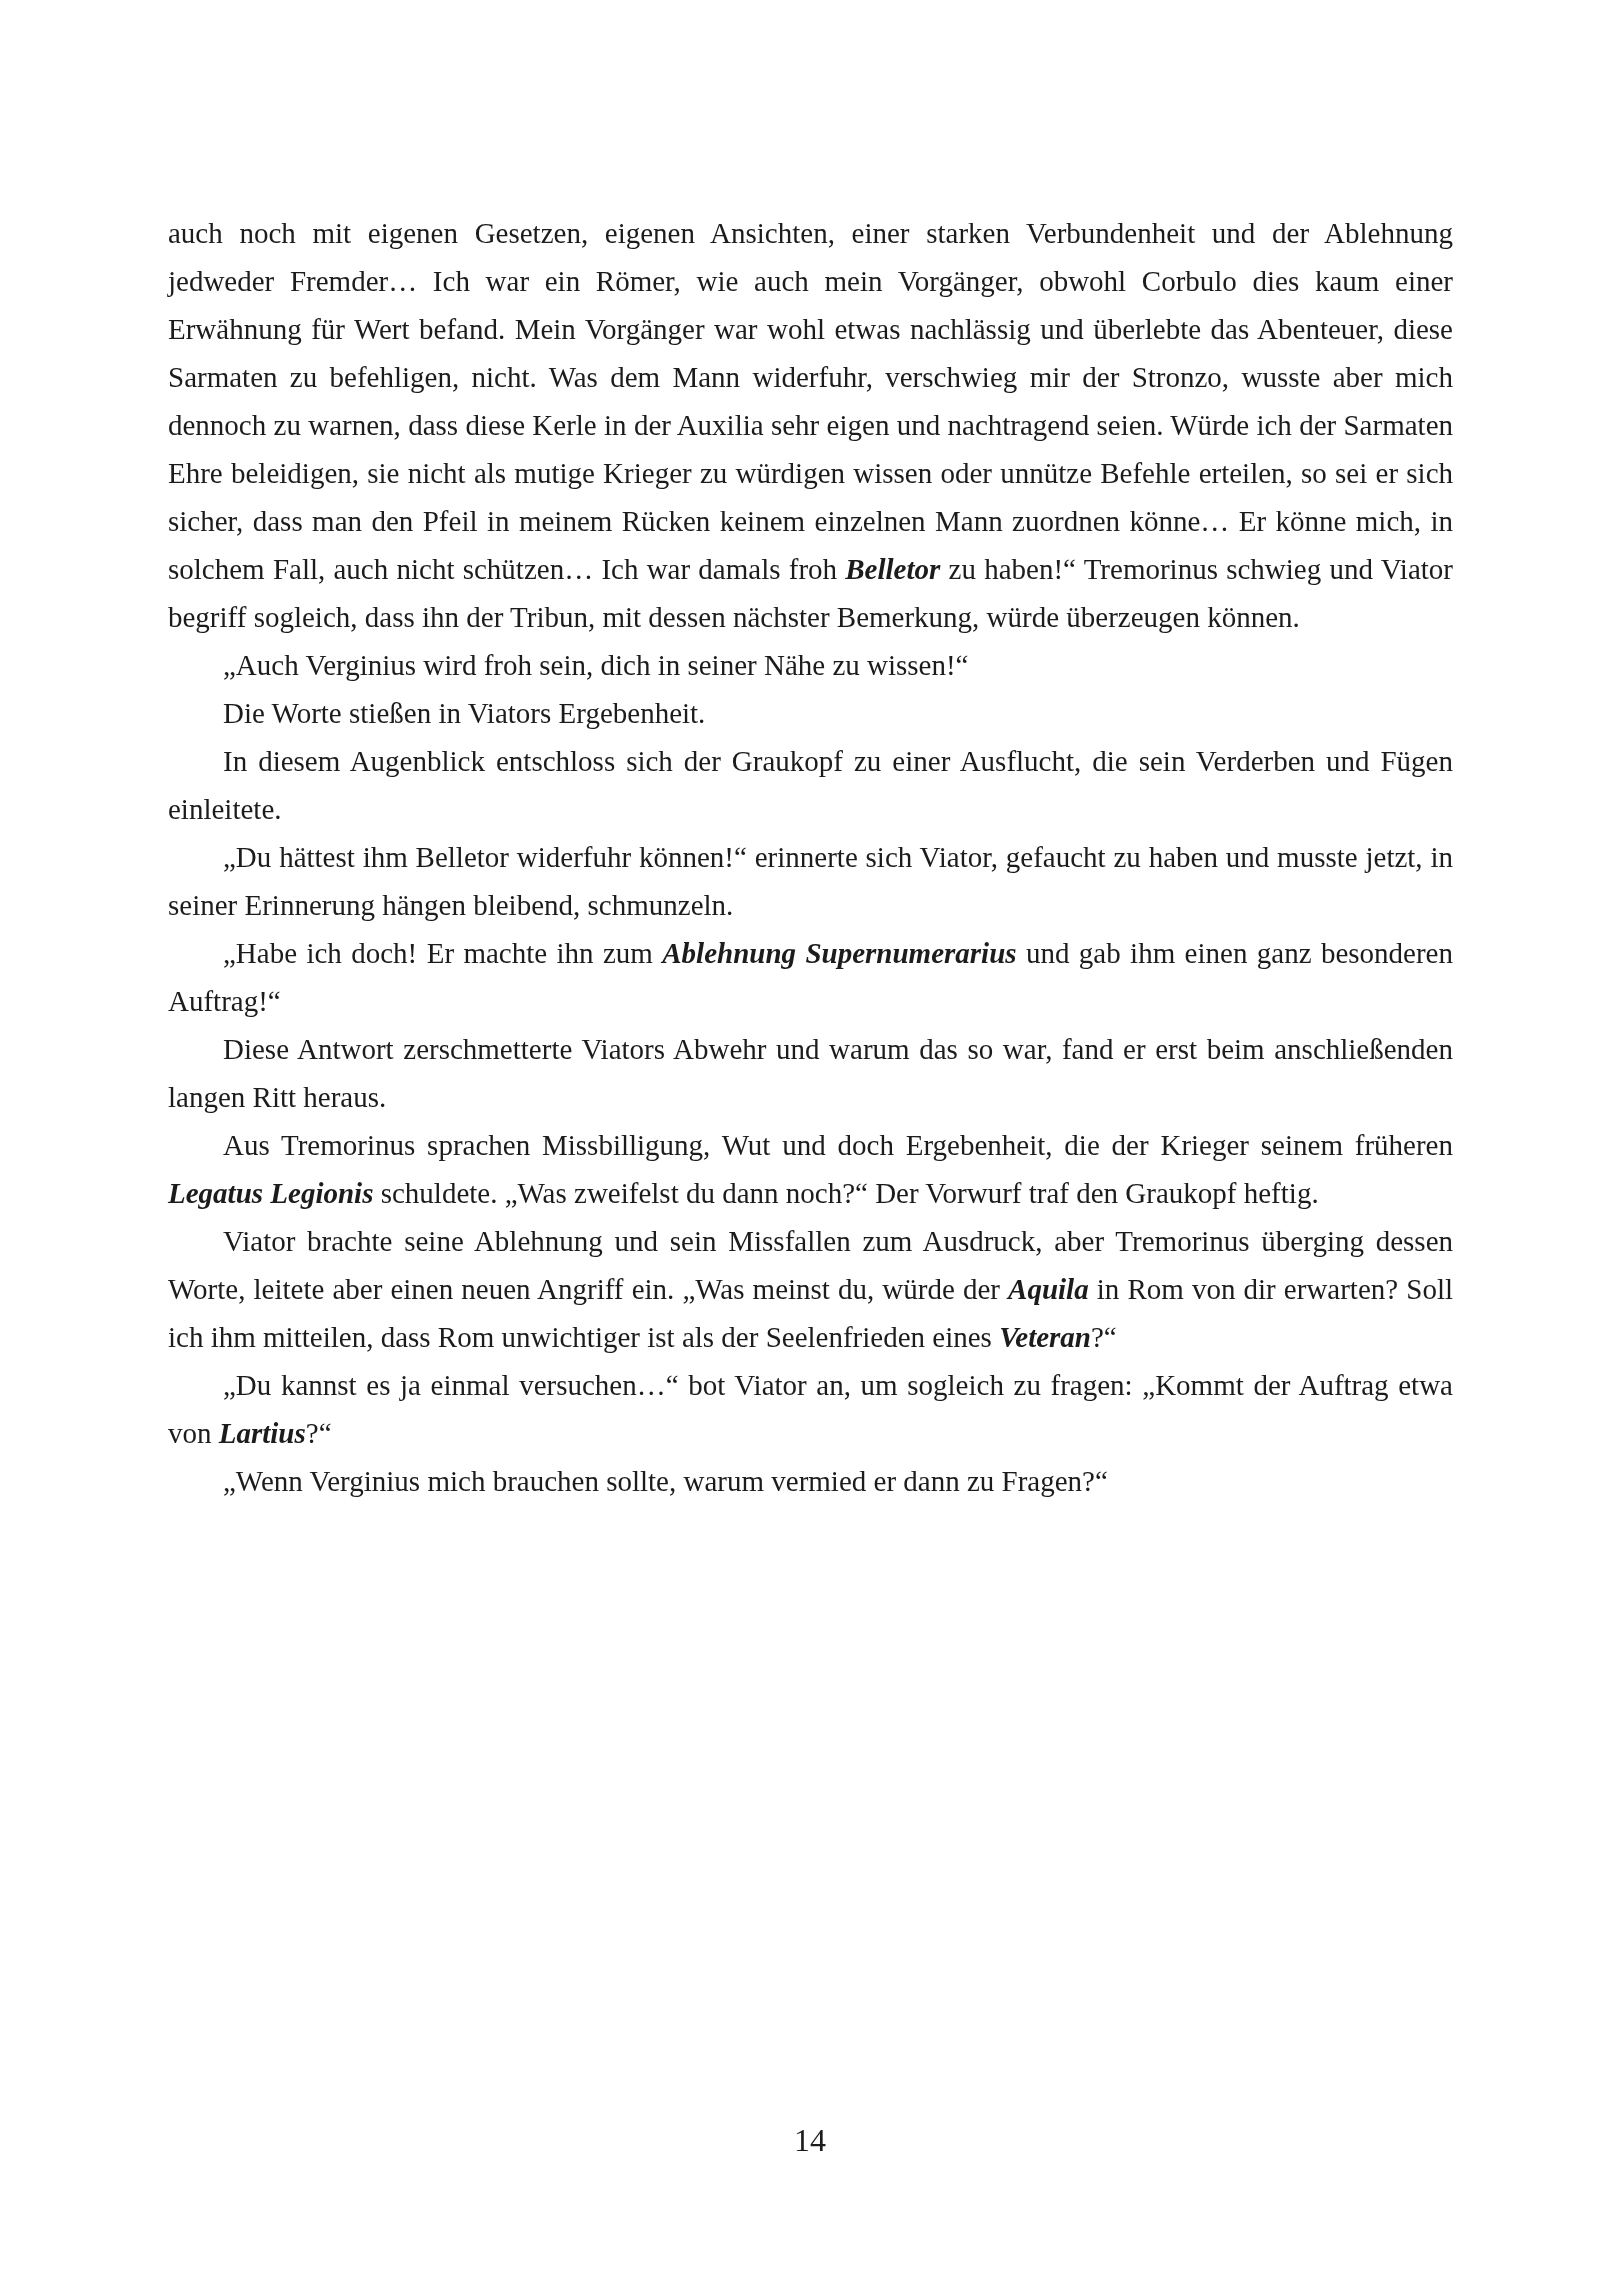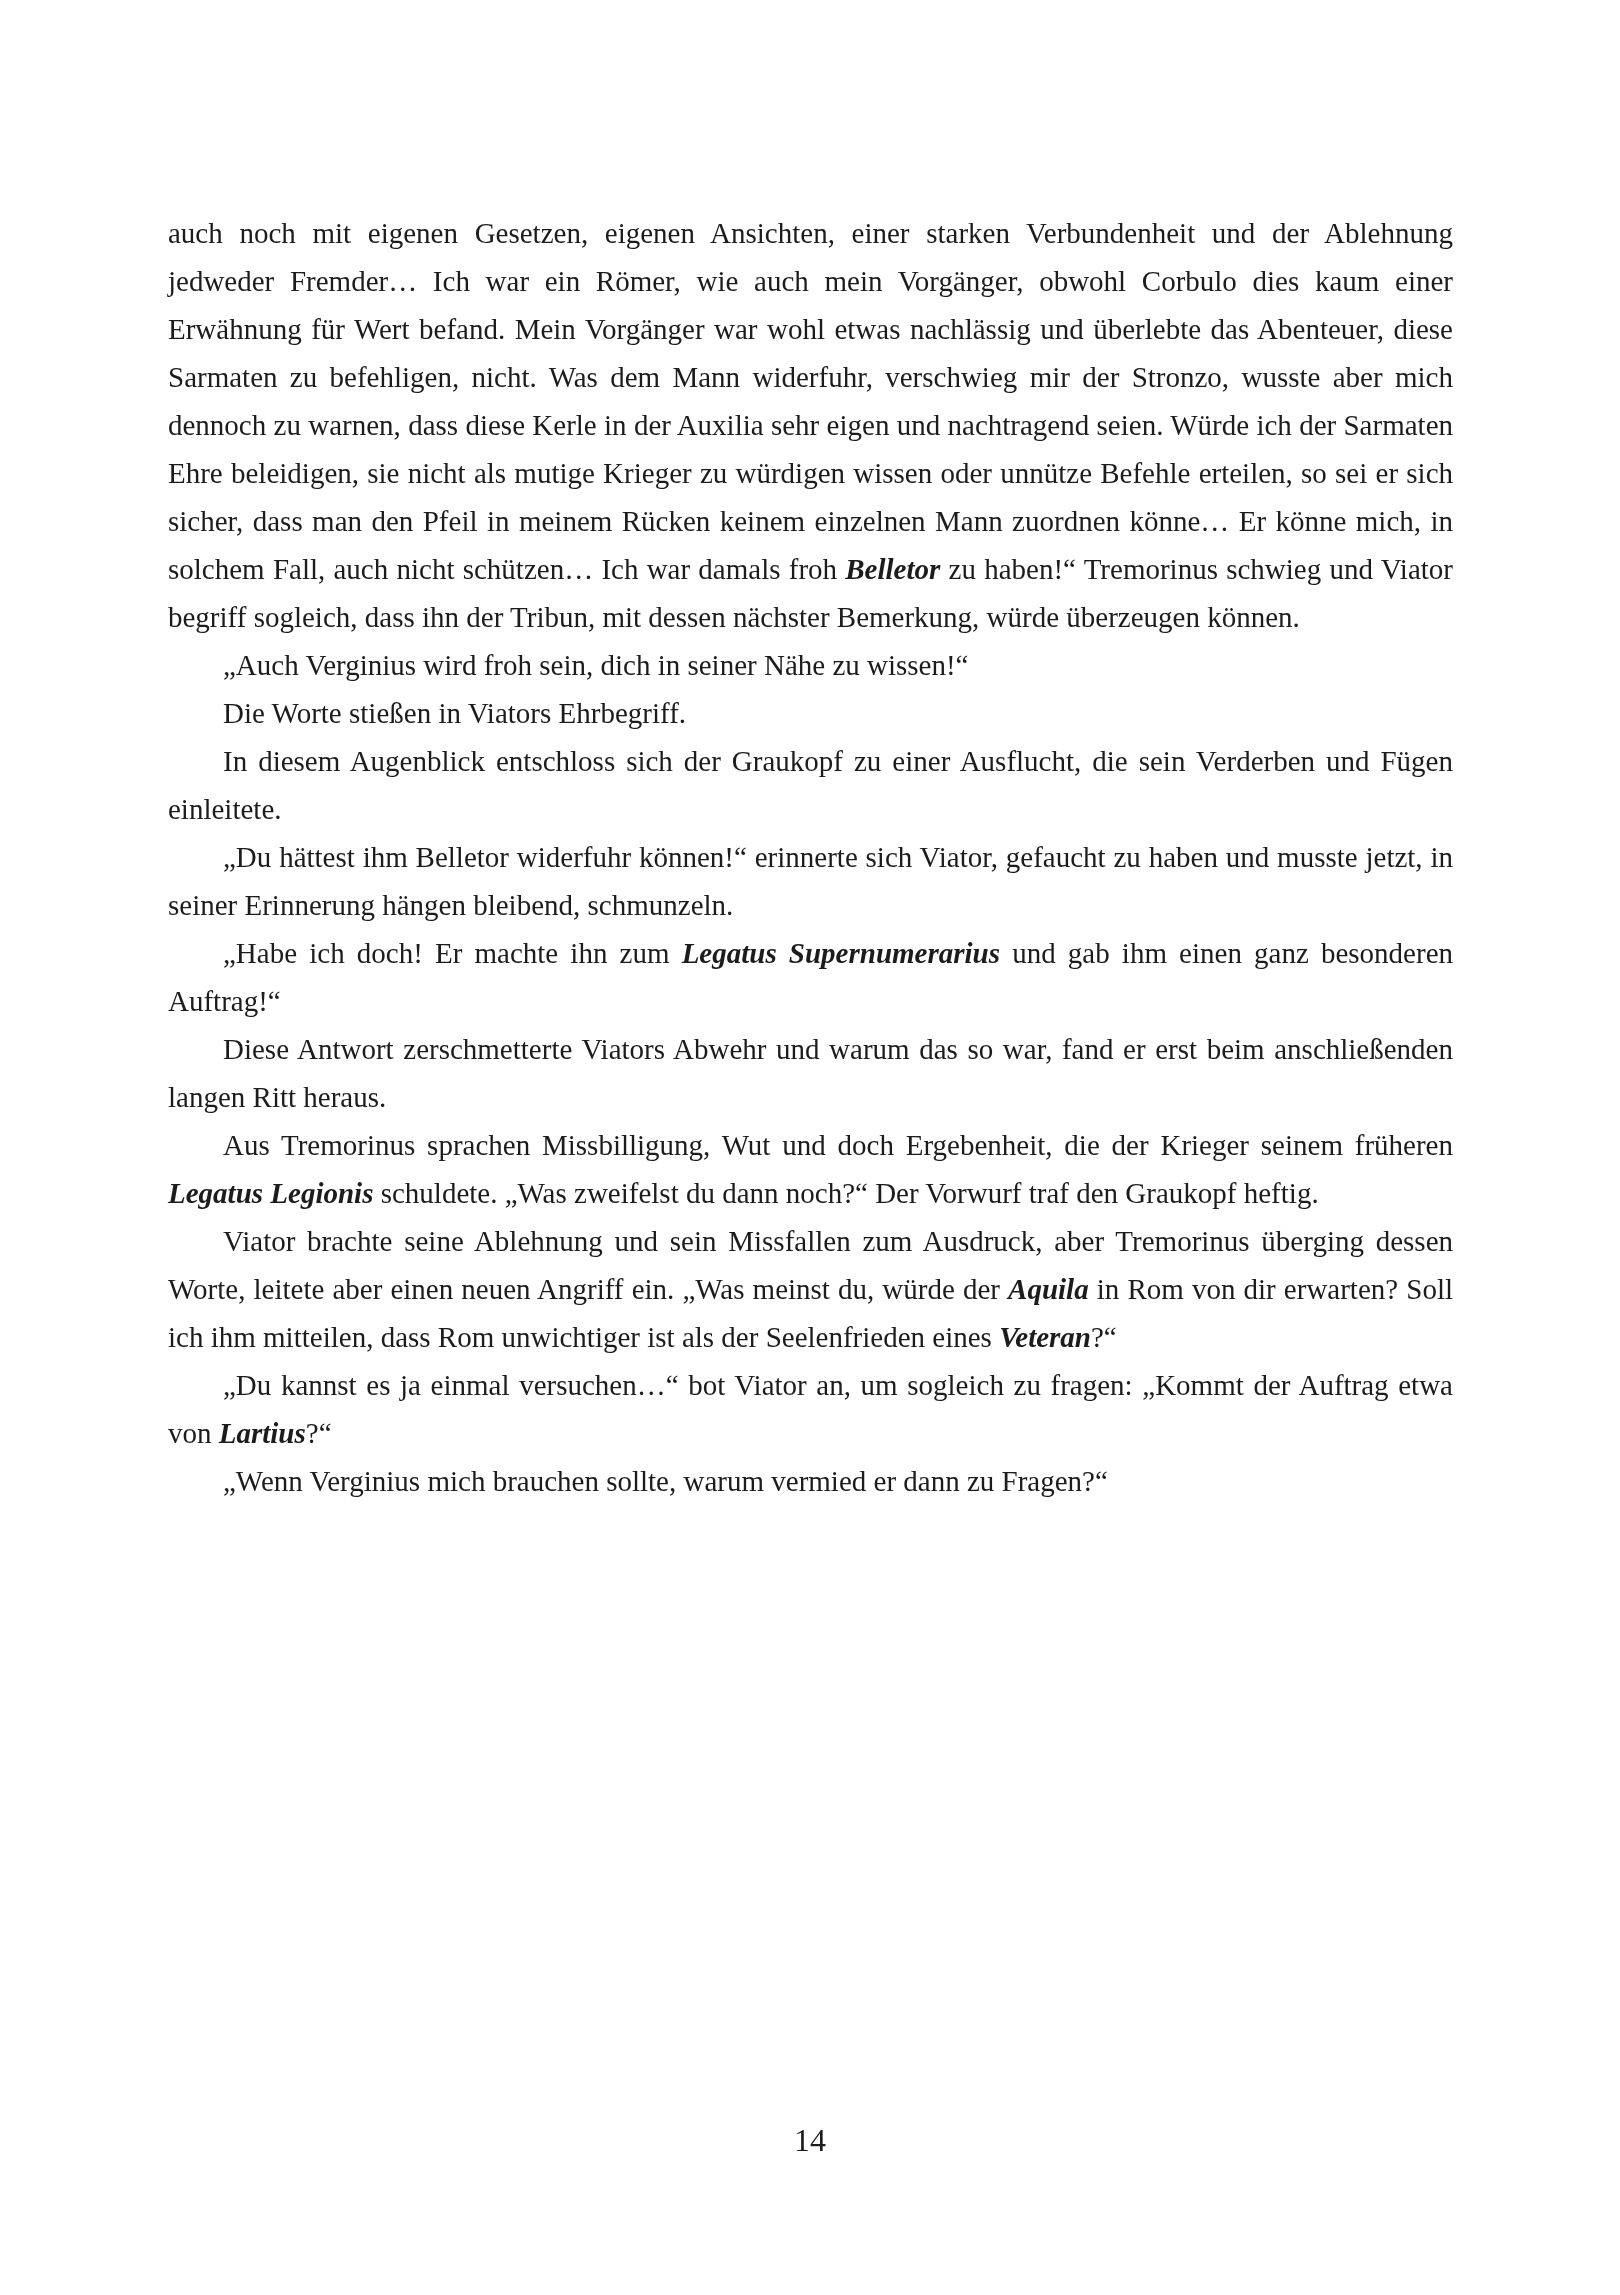--- a/index.html
+++ b/index.html
@@ -57,24 +57,24 @@
     color: #1c1c1c;
   }
 </style>
 </head>
 <body>
 
 <div class="page">
   <div class="text-block">
       <p class="para"><span>auch noch mit eigenen Gesetzen, eigenen Ansichten, einer starken Verbundenheit und der Ablehnung jedweder Fremder… Ich war ein Römer, wie auch mein Vorgänger, obwohl Corbulo dies kaum einer Erwähnung für Wert befand. Mein Vorgänger war wohl etwas nachlässig und überlebte das Abenteuer, diese Sarmaten zu befehligen, nicht. Was dem Mann widerfuhr, verschwieg mir der Stronzo, wusste aber mich dennoch zu warnen, dass diese Kerle in der Auxilia sehr eigen und nachtragend seien. Würde ich der Sarmaten Ehre beleidigen, sie nicht als mutige Krieger zu würdigen wissen oder unnütze Befehle erteilen, so sei er sich sicher, dass man den Pfeil in meinem Rücken keinem einzelnen Mann zuordnen könne… Er könne mich, in solchem Fall, auch nicht schützen… Ich war damals froh </span><span class="bi">Belletor</span><span> zu haben!“ Tremorinus schwieg und Viator begriff sogleich, dass ihn der Tribun, mit dessen nächster Bemerkung, würde überzeugen können.</span></p>
       <p class="para indent"><span>„Auch Verginius wird froh sein, dich in seiner Nähe zu wissen!“</span></p>
-      <p class="para indent"><span>Die Worte stießen in Viators Ehrbegriff.</span></p>
+      <p class="para indent"><span>Die Worte stießen in Viators Ergebenheit.</span></p>
       <p class="para indent"><span>In diesem Augenblick entschloss sich der Graukopf zu einer Ausflucht, die sein Verderben und Fügen einleitete.</span></p>
       <p class="para indent"><span>„Du hättest ihm Belletor widerfuhr können!“ erinnerte sich Viator, gefaucht zu haben und musste jetzt, in seiner Erinnerung hängen bleibend, schmunzeln.</span></p>
-      <p class="para indent"><span>„Habe ich doch! Er machte ihn zum </span><span class="bi">Legatus Supernumerarius</span><span> und gab ihm einen ganz besonderen Auftrag!“</span></p>
+      <p class="para indent"><span>„Habe ich doch! Er machte ihn zum </span><span class="bi">Ablehnung Supernumerarius</span><span> und gab ihm einen ganz besonderen Auftrag!“</span></p>
       <p class="para indent"><span>Diese Antwort zerschmetterte Viators Abwehr und warum das so war, fand er erst beim anschließenden langen Ritt heraus.</span></p>
       <p class="para indent"><span>Aus Tremorinus sprachen Missbilligung, Wut und doch Ergebenheit, die der Krieger seinem früheren </span><span class="bi">Legatus Legionis</span><span> schuldete. „Was zweifelst du dann noch?“ Der Vorwurf traf den Graukopf heftig.</span></p>
       <p class="para indent"><span>Viator brachte seine Ablehnung und sein Missfallen zum Ausdruck, aber Tremorinus überging dessen Worte, leitete aber einen neuen Angriff ein. „Was meinst du, würde der </span><span class="bi">Aquila</span><span> in Rom von dir erwarten? Soll ich ihm mitteilen, dass Rom unwichtiger ist als der Seelenfrieden eines </span><span class="bi">Veteran</span><span>?“</span></p>
       <p class="para indent"><span>„Du kannst es ja einmal versuchen…“ bot Viator an, um sogleich zu fragen: „Kommt der Auftrag etwa von </span><span class="bi">Lartius</span><span>?“</span></p>
       <p class="para indent"><span>„Wenn Verginius mich brauchen sollte, warum vermied er dann zu Fragen?“</span></p>
     </div>
   <div class="page-number">14</div>
 </div>
 
 

